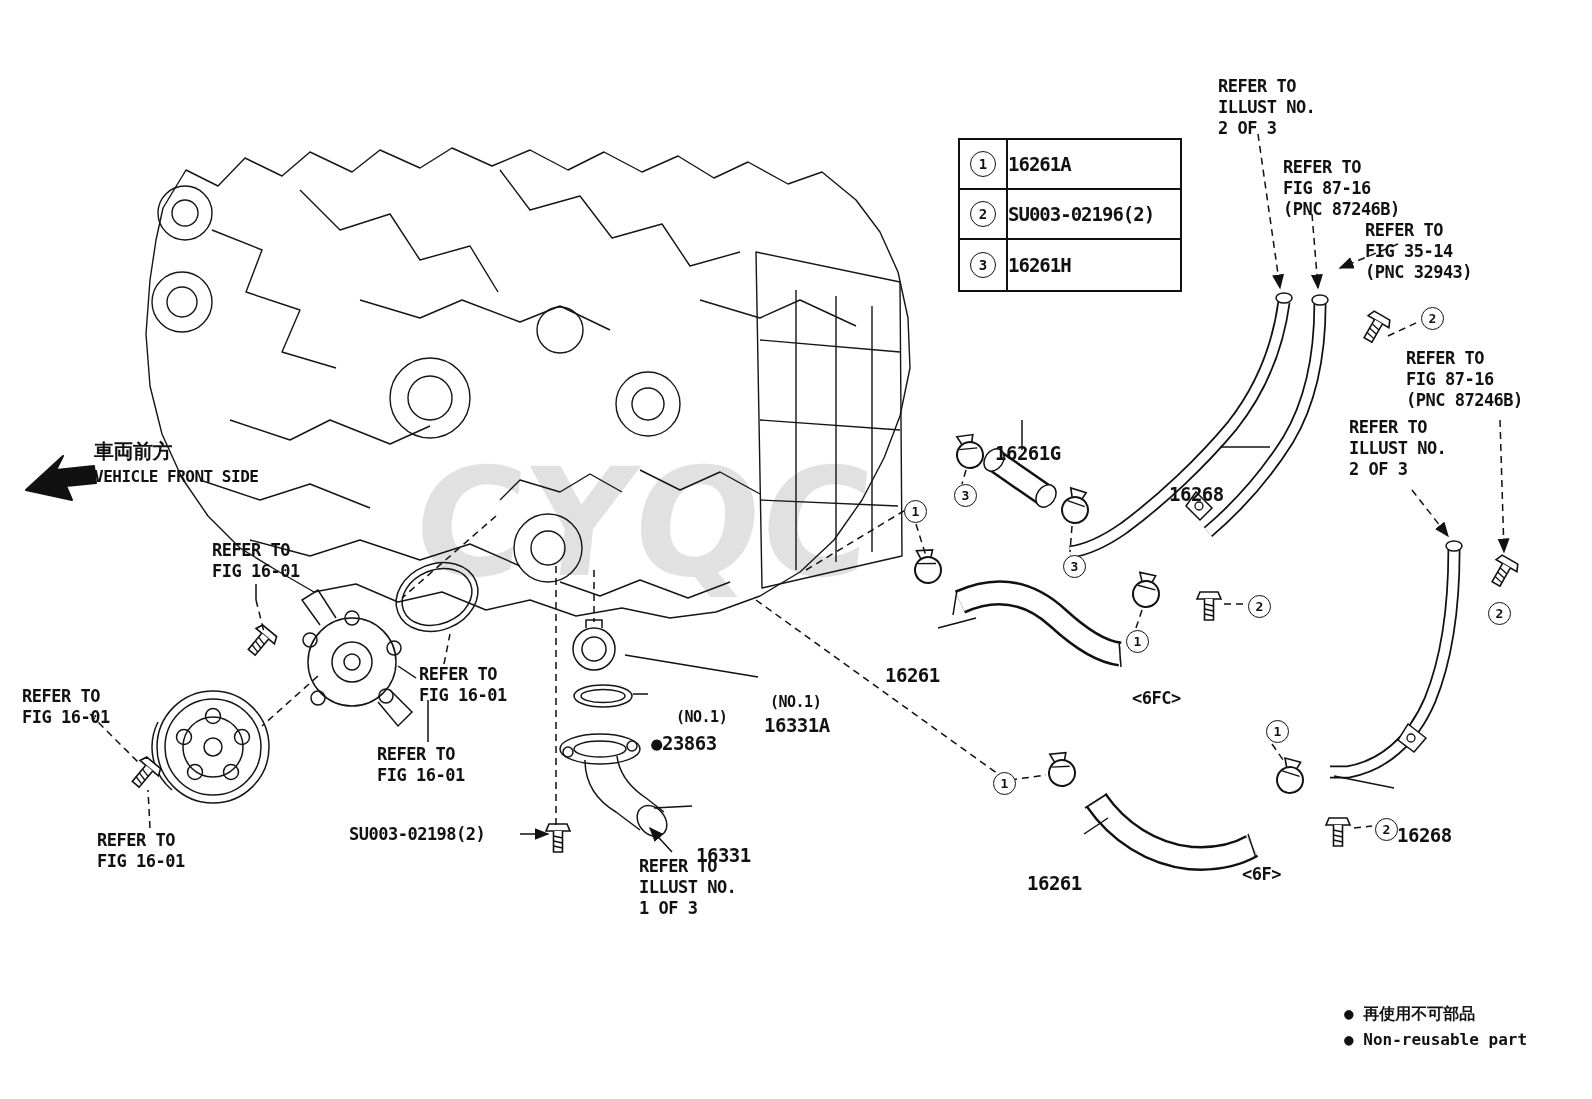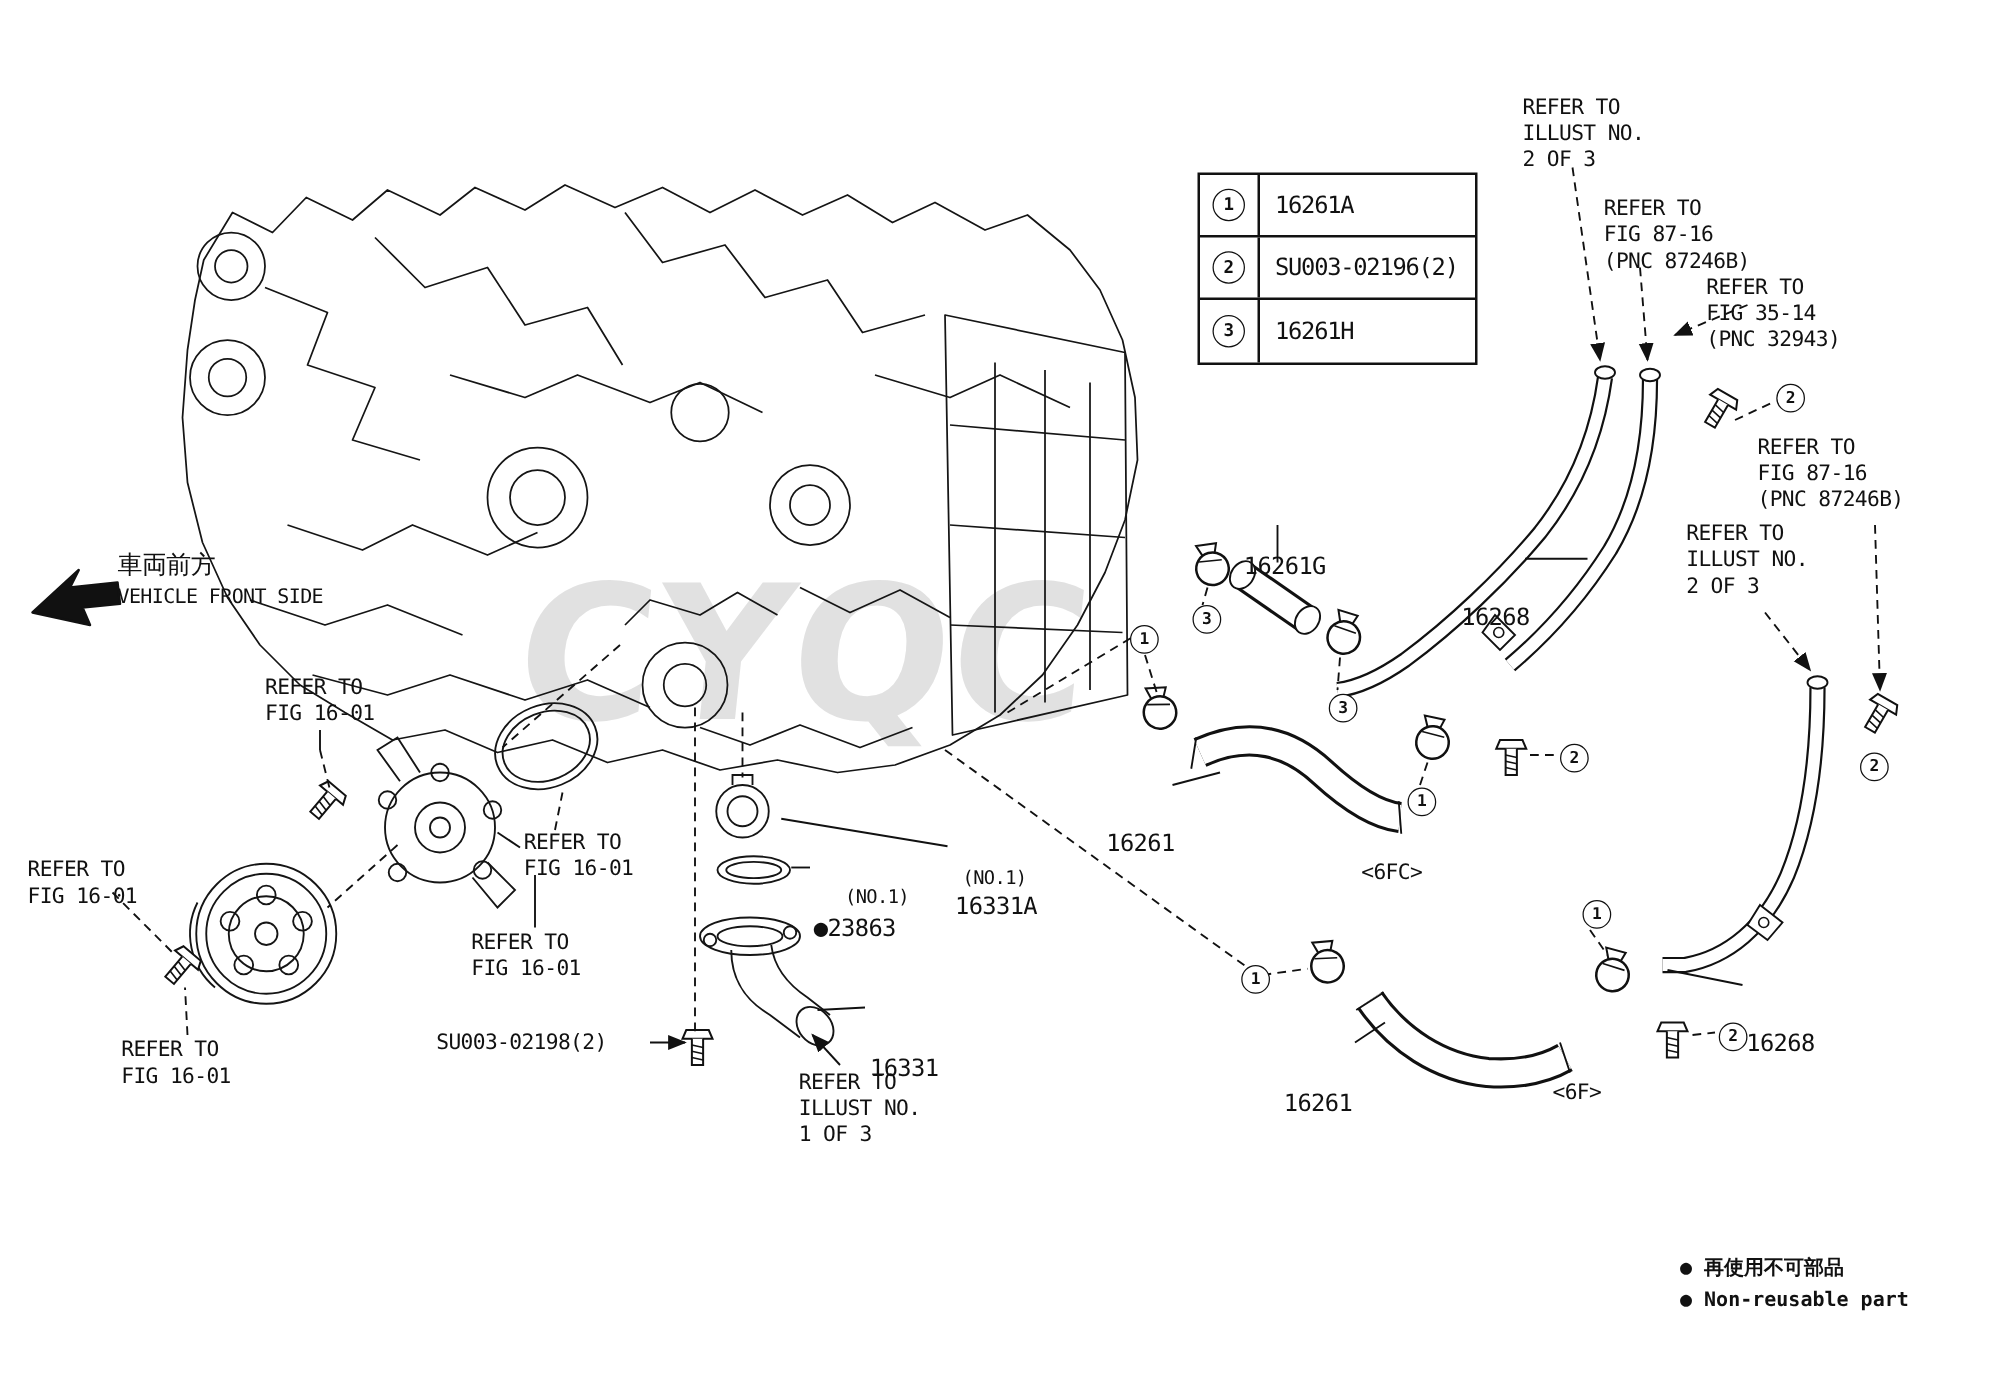--- a/index.html
+++ b/index.html
@@ -3,38 +3,38 @@
 <meta charset="utf-8">
 <style>
   * { margin:0; padding:0; box-sizing:border-box; }
   html,body { background:#ffffff; }
   .canvas {
     position:relative; width:1592px; height:1099px; background:#fff; overflow:hidden;
     font-family:"DejaVu Sans Mono","Liberation Mono",monospace; color:#111;
   }
   .art { position:absolute; left:0; top:0; }
   .lbl {
-    position:absolute; font-weight:normal; font-size:17px; line-height:21px;
+    position:absolute; font-weight:bold; font-size:17px; line-height:21px;
     white-space:pre-line; letter-spacing:-0.5px; color:#111;
   }
   .part { font-size:19px; line-height:22px;margin-top:48px; }
   .small { font-size:15px; line-height:18px; }
   .co {
     position:absolute; width:23px; height:23px; border:1.8px solid #111; border-radius:50%;
     background:#fff; font-size:13px; font-weight:bold;
     display:flex; align-items:center; justify-content:center; z-index:5;
   }
   .legend {
     position:absolute; left:958px; top:138px; width:224px;
     border:2px solid #111; background:#fff; z-index:4;
   }
   .lrow { display:flex; height:50px; border-bottom:2px solid #111; }
   .lrow:last-child { border-bottom:none; }
   .lcell-num { width:48px; border-right:2px solid #111; display:flex; align-items:center; justify-content:center; }
-  .lcell-part { flex:1; display:flex; align-items:center; padding-left:12px; font-weight:normal; font-size:19px; letter-spacing:-1px; }
+  .lcell-part { flex:1; display:flex; align-items:center; font-weight:bold; font-size:19px; letter-spacing:-1px; }
   .co.inlegend { position:static; width:26px; height:26px; font-size:14px; }
   .fnote { position:absolute; font-weight:bold; font-size:16px; line-height:20px;margin-top:46px; }
 </style>
 </head>
 <body>
 
 <div class="canvas">
 
   <svg class="art" width="1592" height="1099" viewBox="0 0 1592 1099">
     <defs>
@@ -292,21 +292,21 @@
   <div class="lbl part" style="left:1169px;top:435px">16268</div>
   <div class="lbl part" style="left:885px;top:616px">16261</div>
   <div class="lbl part" style="left:764px;top:666px">16331A</div>
   <div class="lbl small" style="left:770px;top:693px">(NO.1)</div>
   <div class="lbl part" style="left:651px;top:684px">●23863</div>
   <div class="lbl small" style="left:676px;top:708px">(NO.1)</div>
   <div class="lbl part" style="left:696px;top:796px">16331</div>
   <div class="lbl part" style="left:1027px;top:824px">16261</div>
   <div class="lbl part" style="left:1397px;top:776px">16268</div>
   <div class="lbl" style="left:349px;top:824px">SU003-02198(2)</div>
-  <div class="lbl" style="left:1089px;top:688px">&lt;6FC&gt;</div>
+  <div class="lbl" style="left:1132px;top:688px">&lt;6FC&gt;</div>
   <div class="lbl" style="left:1242px;top:864px">&lt;6F&gt;</div>
 
   <span class="co" style="left:1421px;top:307px">2</span>
   <span class="co" style="left:954px;top:484px">3</span>
   <span class="co" style="left:904px;top:500px">1</span>
   <span class="co" style="left:1063px;top:555px">3</span>
   <span class="co" style="left:1126px;top:630px">1</span>
   <span class="co" style="left:1248px;top:595px">2</span>
   <span class="co" style="left:1488px;top:602px">2</span>
   <span class="co" style="left:1266px;top:720px">1</span>

